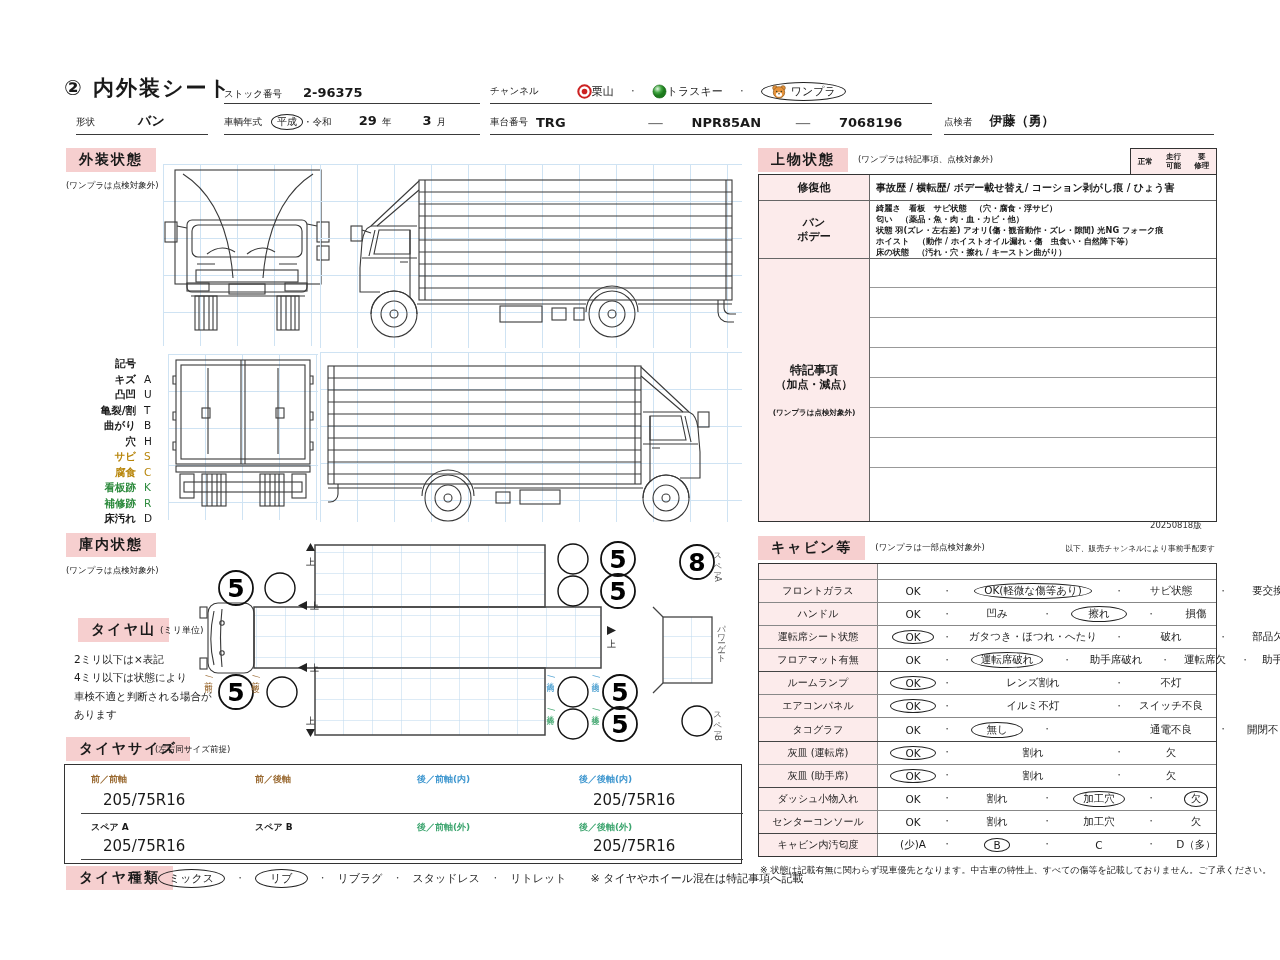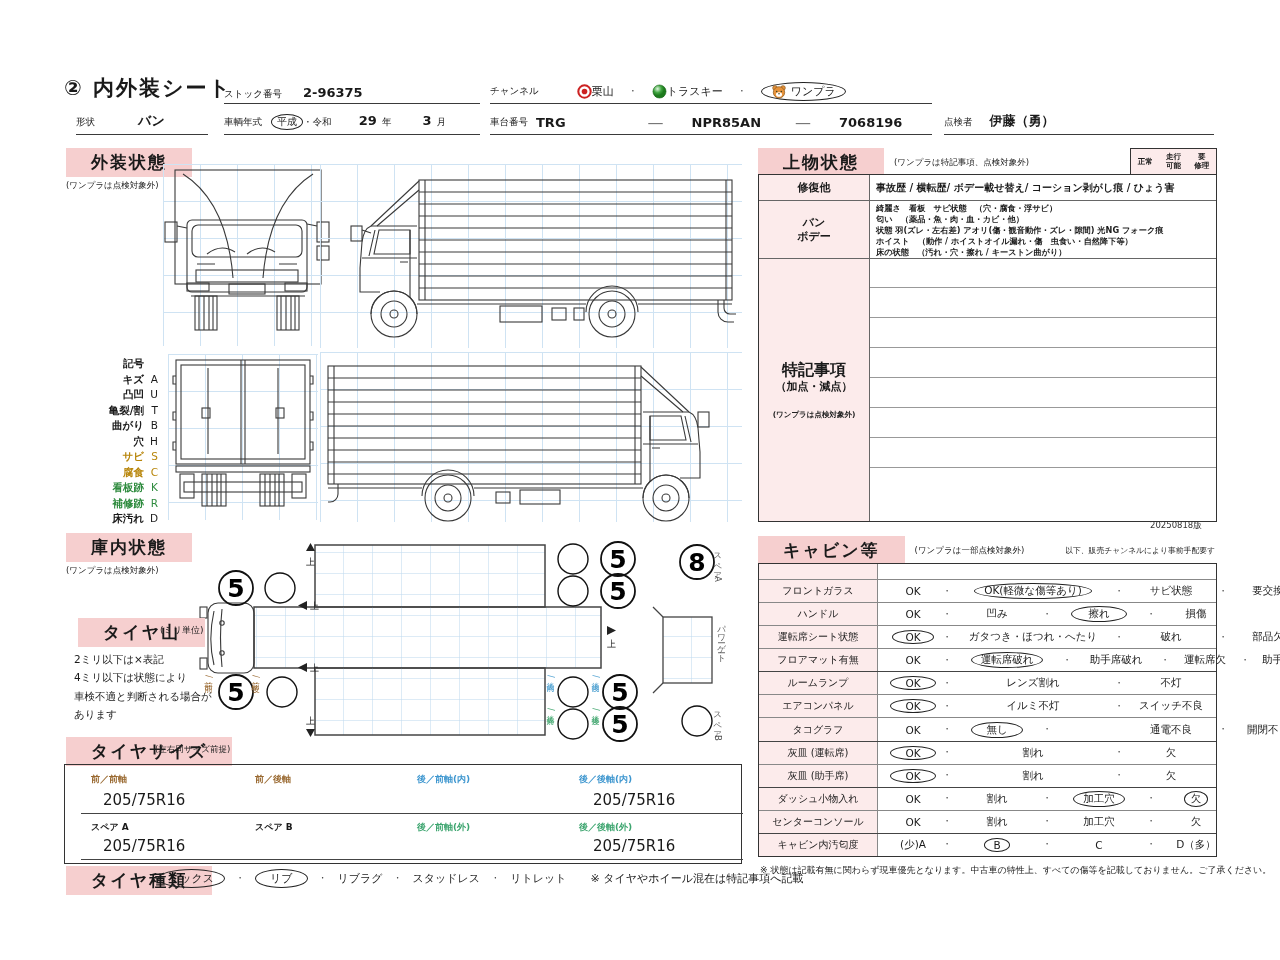--- a/index.html
+++ b/index.html
@@ -1,35 +1,35 @@
 <!DOCTYPE html>
 <html><head>
 <meta charset="utf-8">
 <style>
   html,body{margin:0;padding:0;background:#e8e8e8;}
   .page{position:relative;width:1280px;height:960px;background:#fff;overflow:hidden;
         font-family:"DejaVu Sans","Liberation Sans",sans-serif;color:#1a1a1a;}
   .a{position:absolute;}
-  .lbl{background:#f6cfcf;font-weight:700;font-size:17px;padding:3px 25px;letter-spacing:2px;display:inline-block;text-align:center;}
+  .lbl{background:#f6cfcf;font-weight:700;font-size:14px;padding:3px 13px;letter-spacing:2px;display:inline-block;text-align:center;}
   .note{font-size:8.5px;color:#222;}
   .ul{border-bottom:1.6px solid #3a3a3a;}
   .grid-bg{background-image:linear-gradient(#cfe3f3 1px,transparent 1px),linear-gradient(90deg,#cfe3f3 1px,transparent 1px);background-size:37px 37px;}
   svg{display:block;}
   .line-art{stroke:#3a3a3a;fill:none;stroke-width:1.1;}
   
   .title{font-size:21px;font-weight:700;letter-spacing:2px;}
   .hsm{font-size:9.5px;}
   .hval{font-size:13px;font-weight:600;}
   .circ{display:inline-block;border:1.4px solid #222;border-radius:50%;text-align:center;}
   .era-circ{padding:0 5px;font-size:10px;}
   .chan-ellipse{padding:1px 9px;display:inline-flex;align-items:center;gap:4px;}
   .chan{display:inline-flex;font-size:11px;}
   .dash{color:#777;}
   
-  .leg-row{display:flex;justify-content:flex-end;font-size:10.5px;line-height:15.5px;text-align:right;}
+  .leg-row{display:flex;justify-content:flex-end;gap:8px;font-size:10.5px;line-height:15.5px;}
   .leg-label{font-weight:700;}
   .c-rust{color:#b8860b;} .c-green{color:#2e8b3e;} .c-brown{color:#9a6a32;} .c-blue{color:#3d96cf;} .c-grn2{color:#3da56f;}
   
   .tbl{border:1.4px solid #333;background:#fff;}
   .rowflex{display:flex;border-bottom:1px solid #666;}
   .plabel{background:#fcebeb;border-right:1px solid #666;display:flex;flex-direction:column;align-items:center;justify-content:center;flex:0 0 110px;font-size:11px;line-height:1.25;text-align:center;position:relative;}
   .slash{background-image:linear-gradient(to top right,transparent 47.5%,#e05050 47.5%,#e05050 51%,transparent 51%);}
   .statusbox{position:absolute;border:1.4px solid #333;background:#fff;display:flex;flex-direction:column;}
   .st-h{display:flex;background:#fcebeb;border-bottom:1px solid #666;}
   .st-h div{flex:1;display:flex;flex-direction:column;align-items:center;justify-content:center;font-size:7.5px;font-weight:700;line-height:1.15;}
@@ -464,21 +464,21 @@
         <div style="flex:1;padding:2px 0 0 6px;font-size:8.2px;line-height:1.33;width:250px;">
           <div>綺麗さ　看板　サビ状態　（穴・腐食・浮サビ）</div>
           <div>匂い　（薬品・魚・肉・血・カビ・他）</div>
           <div>状態 羽(ズレ・左右差) アオリ(傷・観音動作・ズレ・隙間) 光NG フォーク痕</div>
           <div>ホイスト　（動作 / ホイストオイル漏れ・傷　虫食い・自然降下等）</div>
           <div>床の状態　（汚れ・穴・擦れ / キーストン曲がり）</div>
         </div>
       </div>
       <div class="rowflex" style="flex:1;border-bottom:none;">
         <div class="plabel">
-          <span style="font-size:16px;">特記事項</span>
+          <span style="font-size:12px;">特記事項</span>
           <span style="font-size:11px;">（加点・減点）</span>
           <span class="note" style="margin-top:16px;font-size:7.5px;">(ワンプラは点検対象外)</span>
         </div>
         <div style="flex:1;padding-top:2px;">
           <div class="ruled" style="height:26px;"></div>
             <div class="ruled" style="height:29px;"></div>
           <div class="ruled" style="height:29px;"></div>
             <div class="ruled" style="height:29px;"></div>
           <div class="ruled" style="height:29px;"></div>
             <div class="ruled" style="height:29px;"></div>

